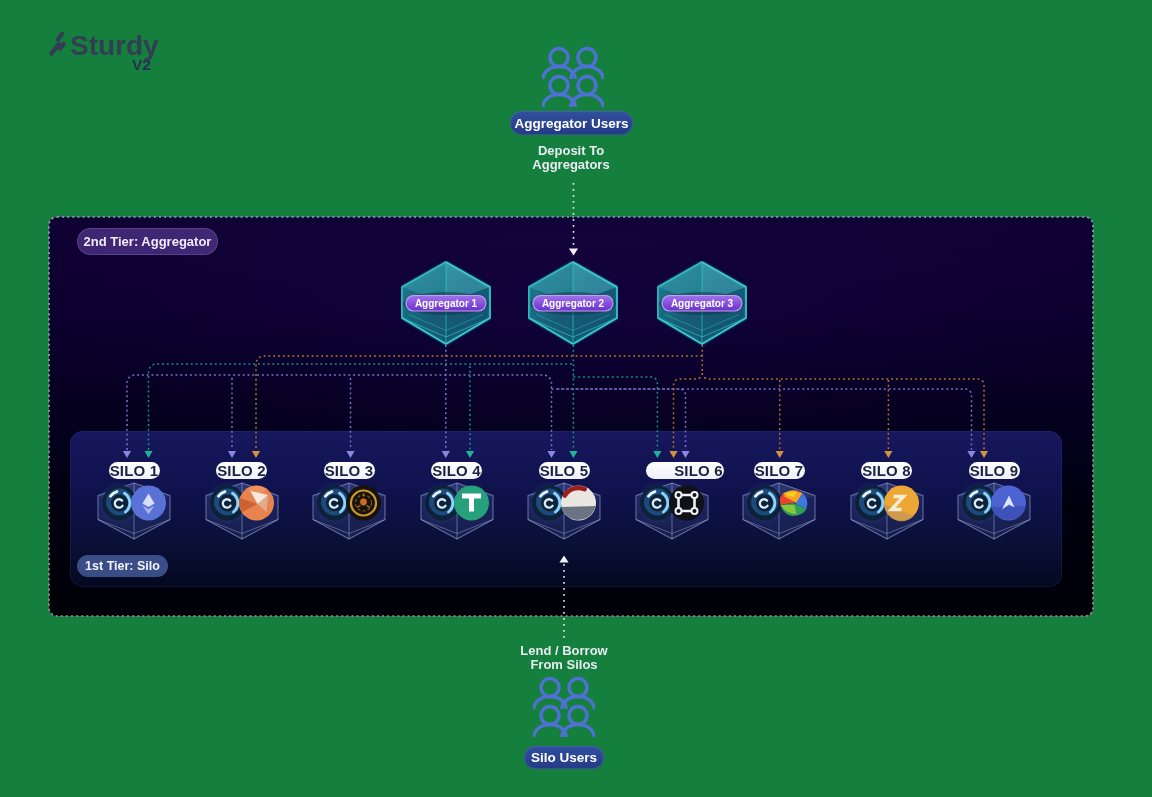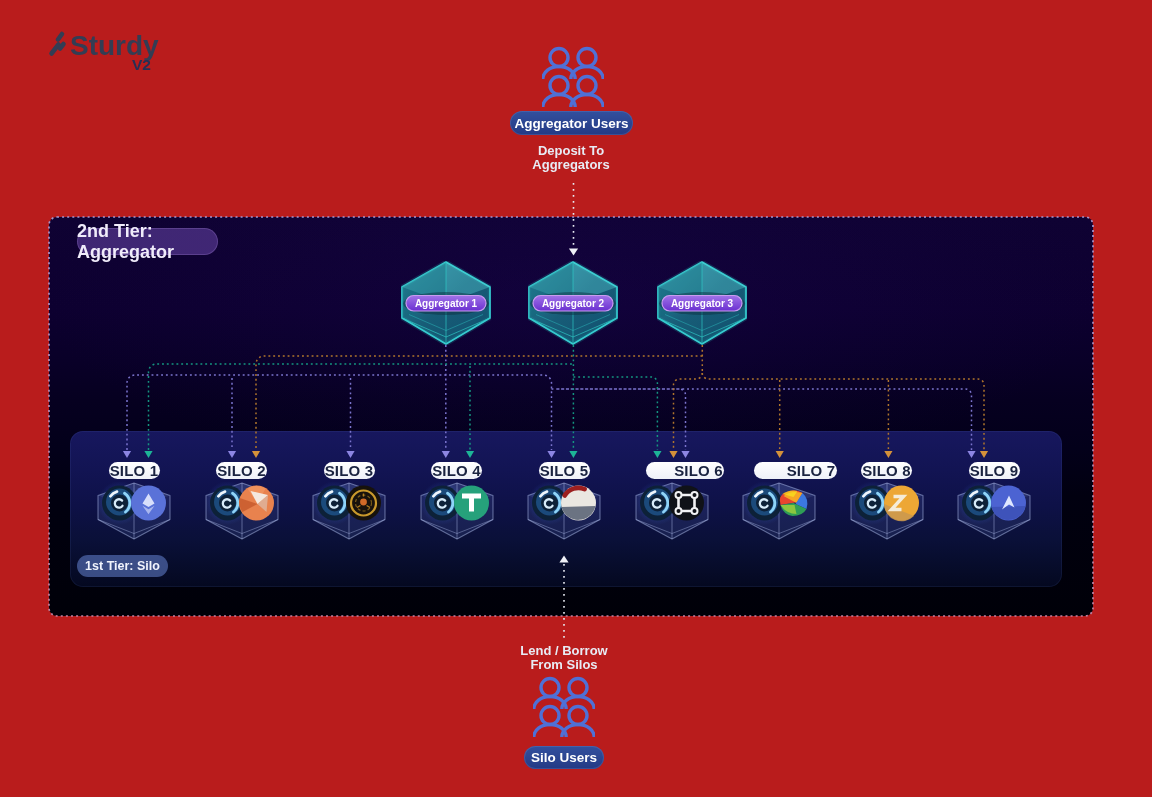--- a/index.html
+++ b/index.html
@@ -1,16 +1,16 @@
 <!DOCTYPE html>
 <html><head>
 <meta charset="utf-8">
 <style>
   html,body{margin:0;padding:0;background:#030817;}
-  #stage{position:relative;width:1152px;height:797px;background:#b91c1c;overflow:hidden;
+  #stage{position:relative;width:1152px;height:797px;background:#15803d;overflow:hidden;
          font-family:"Liberation Sans",sans-serif;filter:blur(0.35px);}
   .abs{position:absolute;}
   
   #zone{left:49px;top:217px;width:1044px;height:399px;border-radius:8px;
         background:
           radial-gradient(65% 60% at 50% 20%, rgba(34,8,100,0.22), rgba(22,6,70,0.08) 62%, rgba(0,0,0,0) 78%),
           linear-gradient(180deg, #0f0233 0%, #0d0030 23%, #090028 36%, #060020 46%, #03001a 58%, #010010 70%, #000008 100%);}
   #silobox{left:70px;top:431px;width:992px;height:156px;border-radius:13px;
         background:linear-gradient(180deg,#17175e 0%, #121453 25%, #0e1147 48%, #0a1038 70%, #060b28 90%, #040820 100%);
         box-shadow:0 0 0 1px rgba(110,140,220,0.10) inset;}
@@ -124,21 +124,21 @@
       <circle cx="17" cy="40.5" r="9"></circle>
       <circle cx="45" cy="40.5" r="9"></circle>
       <path d="M0.8 62 a16.2 12.5 0 0 1 32.4 0"></path>
       <path d="M28.8 62 a16.2 12.5 0 0 1 32.4 0"></path>
     </g>
   </svg>
   <div class="txt" style="left:484px;top:644px;width:160px;">Lend / Borrow<br>From Silos</div>
   <div class="pill" style="left:524px;top:746px;width:80px;height:23px;font-size:13.5px;
        background:linear-gradient(180deg,#32509e,#243a85);box-shadow:0 0 0 1px rgba(150,180,235,0.18) inset;">Silo Users</div>
 
-  <div class="pill" style="left:77px;top:228px;width:141px;height:27px;font-size:18px;
+  <div class="pill" style="left:77px;top:228px;width:141px;height:27px;font-size:13px;
        background:rgba(125,85,195,0.45);box-shadow:0 0 0 1px rgba(170,140,220,0.25) inset;color:#f0ecfa;">2nd Tier: Aggregator</div>
   <div class="pill" style="left:77px;top:555px;width:91px;height:22px;font-size:12.5px;
        background:rgba(108,138,218,0.52);color:#f0f3fc;">1st Tier: Silo</div>
 
   <div id="aggs">
   <svg class="abs" style="left:400.8px;top:261px" width="90" height="84" viewBox="0 0 90 84">
     <defs>
       <linearGradient id="hexF0" x1="0" y1="0" x2="1" y2="1">
         <stop offset="0" stop-color="#36b2be" stop-opacity="0.76"></stop>
         <stop offset="0.5" stop-color="#1b8b98" stop-opacity="0.66"></stop>
@@ -346,21 +346,21 @@
     <path d="M27.5 11.2 a11.6 11.6 0 0 1 1 18.8" fill="none" stroke="#8fd4f8" stroke-width="2.8" stroke-linecap="round"></path>
     <path d="M13.4 14.2 a11.6 11.6 0 0 1 6.6 -4.6" fill="none" stroke="#eef6fd" stroke-width="2.8" stroke-linecap="round"></path>
     <path d="M25.1 18.6 a4.2 4.2 0 1 0 0.4 5.2" fill="none" stroke="#d8ecfa" stroke-width="2.3" stroke-linecap="round"></path>
     <circle cx="51.5" cy="21" r="17.5" fill="#101218"></circle>
       <rect x="43.5" y="13" width="16" height="16" rx="3" fill="none" stroke="#f2f2f4" stroke-width="2.6"></rect>
       <circle cx="43.5" cy="13" r="3" fill="#101218" stroke="#f2f2f4" stroke-width="2"></circle>
       <circle cx="59.5" cy="13" r="3" fill="#101218" stroke="#f2f2f4" stroke-width="2"></circle>
       <circle cx="43.5" cy="29" r="3" fill="#101218" stroke="#f2f2f4" stroke-width="2"></circle>
       <circle cx="59.5" cy="29" r="3" fill="#101218" stroke="#f2f2f4" stroke-width="2"></circle>
   </svg>
-      <div class="pill silopill" style="left:753.5px;top:462px;padding-left:32px;">SILO 7</div>
+      <div class="pill silopill" style="left:753.5px;top:462px;">SILO 7</div>
   <svg class="abs" style="left:742px;top:482px" width="74" height="59" viewBox="0 0 74 59">
     <defs>
       <radialGradient id="glow6" cx="0.5" cy="0.5" r="0.5">
         <stop offset="0" stop-color="#3a6cd8" stop-opacity="0.55"></stop>
         <stop offset="1" stop-color="#3a6cd8" stop-opacity="0"></stop>
       </radialGradient>
     </defs>
     <polygon points="37,1 73,13.5 73,37.5 37,57 1,37.5 1,13.5" fill="rgba(115,145,225,0.13)" stroke="rgba(195,210,255,0.45)" stroke-width="1.1" stroke-linejoin="round"></polygon>
     <polygon points="37,1 73,13.5 37,26 1,13.5" fill="rgba(170,195,255,0.10)"></polygon>
     <line x1="37" y1="1" x2="37" y2="57" stroke="rgba(195,210,255,0.40)" stroke-width="1"></line>

